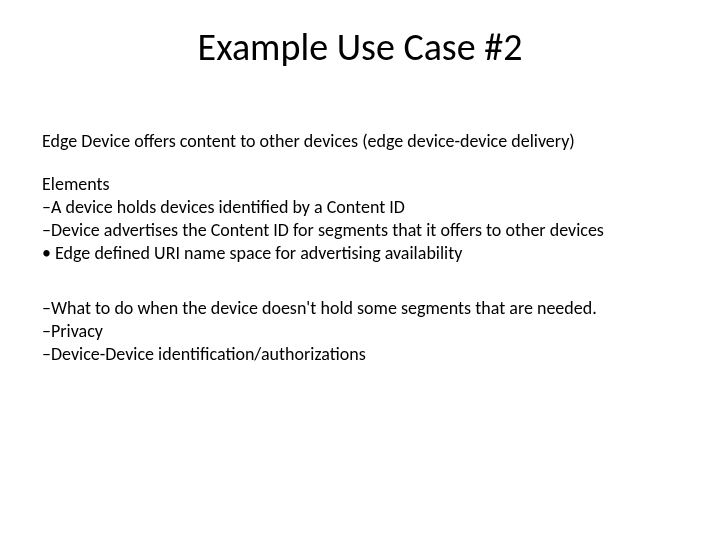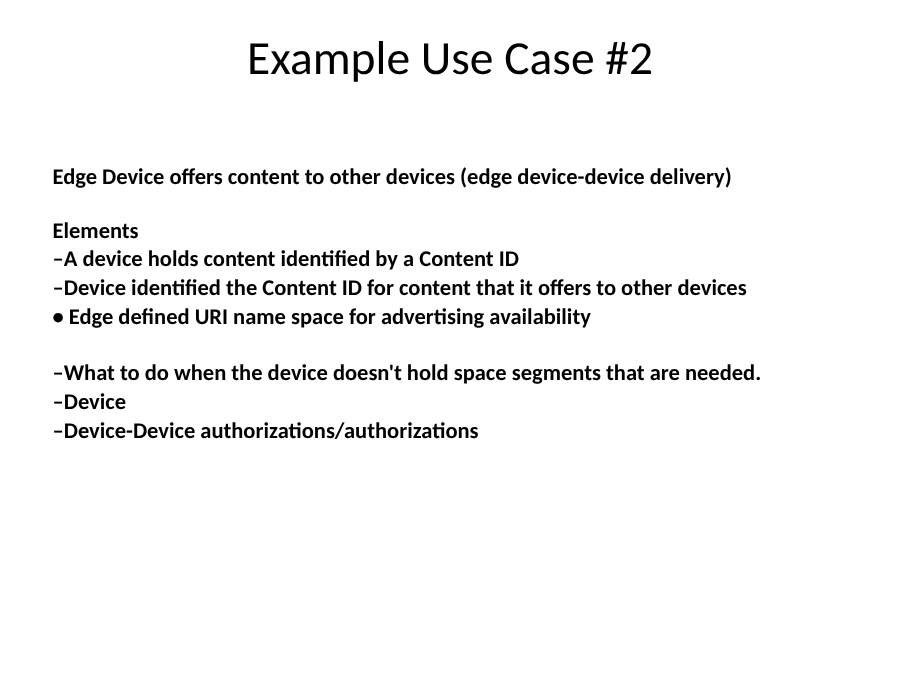--- a/index.html
+++ b/index.html
@@ -1,43 +1,43 @@
 <!DOCTYPE html>
 <html><head>
 <meta charset="utf-8">
 <style>
   * { margin: 0; padding: 0; box-sizing: border-box; }
   html, body { width: 720px; height: 540px; background: #fff; font-family: Calibri, "Segoe UI", Arial, sans-serif; color: #000; }
   .slide { width: 720px; height: 540px; position: relative; }
   .title { position: absolute; top: 24px; left: 0; right: 0; text-align: center; font-size: 38px; font-weight: 400; }
-  .body { position: absolute; top: 130px; left: 42px; right: 42px; font-size: 18px; line-height: 1.28; font-weight: bold; }
+  .body { position: absolute; top: 130px; left: 42px; right: 42px; font-size: 18px; line-height: 1.28; }
   .subtitle { margin-bottom: 20px; }
   .section-head { }
   .dash-item::before { content: "–"; display: inline; }
   .bullet-item::before { content: "• "; display: inline; }
-  .block1 { margin-bottom: 22px; }
+  .block1 { margin-bottom: 32px; }
   .block2 { }
   .gap-head { margin-left: 6px; }
 </style>
 </head>
 <body>
 <div class="slide">
 
 <h1 class="title">Example Use Case #2</h1>
 
 <div class="body">
   <div class="subtitle">Edge Device offers content to other devices  (edge device-device delivery)</div>
 
   <div class="block1">
     <div class="section-head">Elements</div>
-    <div class="dash-item"><span>A device holds content identified by a Content ID</span></div>
-    <div class="dash-item"><span>Device identified the Content ID for content that it offers to other devices</span></div>
+    <div class="dash-item"><span>A device holds devices identified by a Content ID</span></div>
+    <div class="dash-item"><span>Device advertises the Content ID for segments that it offers to other devices</span></div>
     <div class="bullet-item"><span>Edge defined URI name space for advertising availability</span></div>
   </div>
 
   <div class="block2">
-    <div class="dash-item"><span>What to do when the device doesn't hold space segments that are needed.</span></div>
-    <div class="dash-item"><span>Device</span></div>
-    <div class="dash-item"><span>Device-Device authorizations/authorizations</span></div>
+    <div class="dash-item"><span>What to do when the device doesn't hold some segments that are needed.</span></div>
+    <div class="dash-item"><span>Privacy</span></div>
+    <div class="dash-item"><span>Device-Device identification/authorizations</span></div>
   </div>
 </div>
 
 </div>
 
 </body></html>

